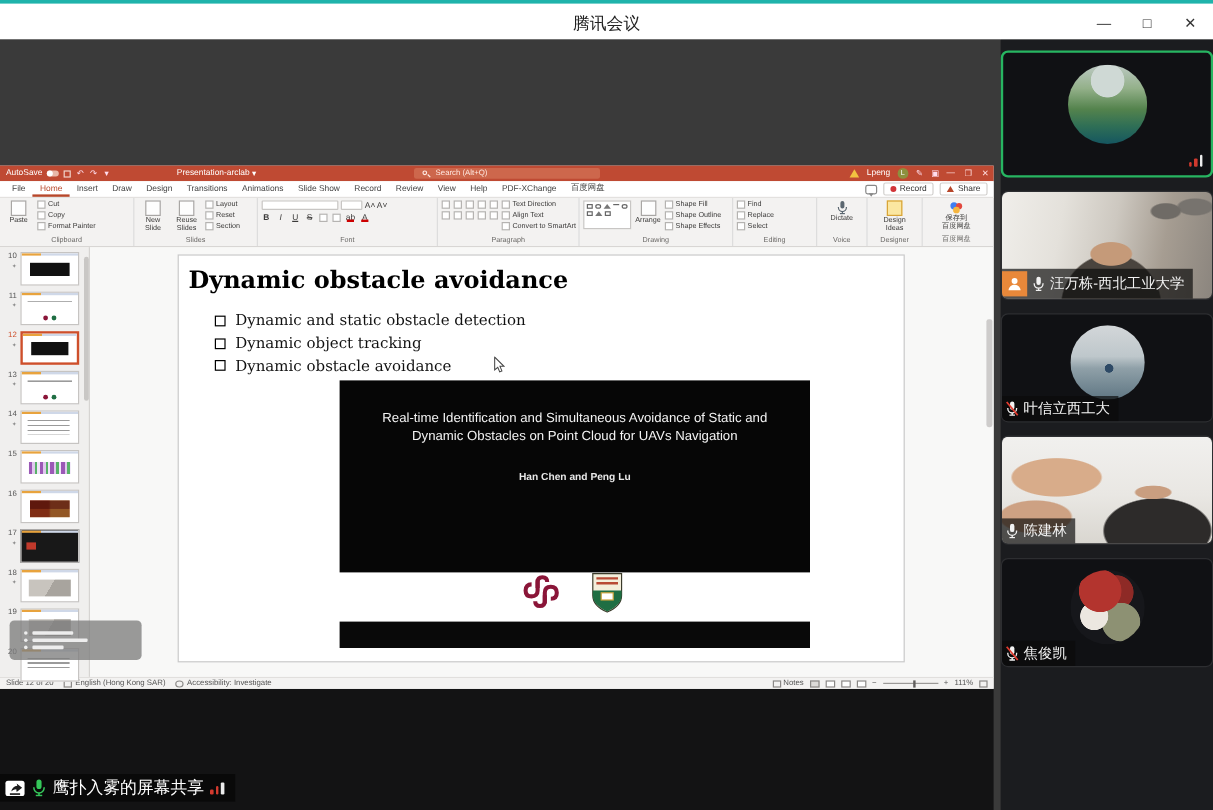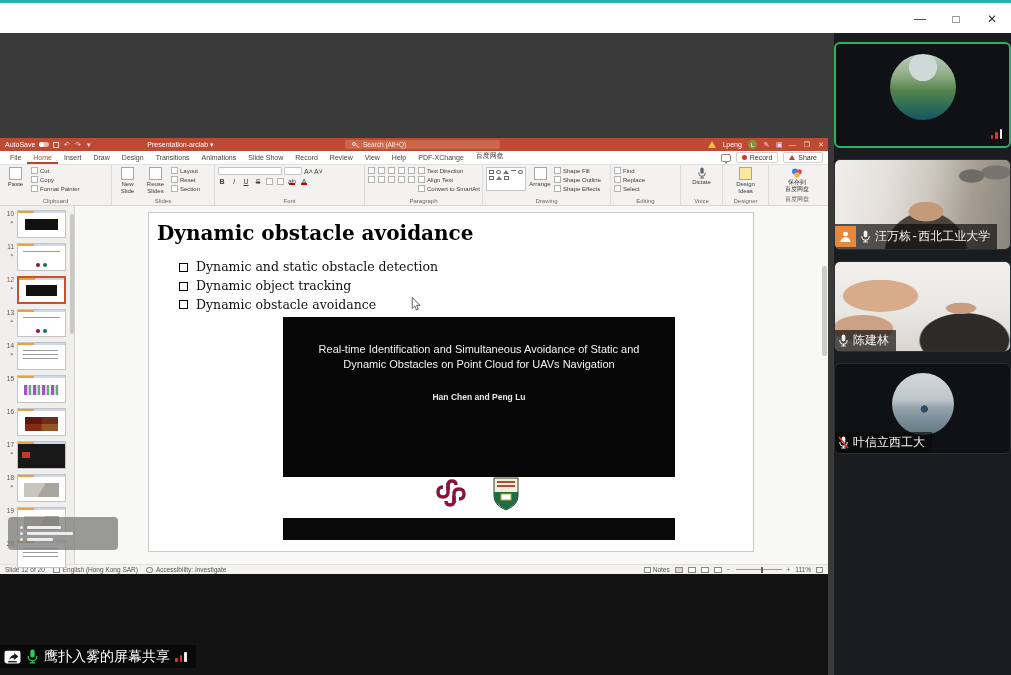--- a/index.html
+++ b/index.html
@@ -128,33 +128,34 @@
   .avatar { position:absolute; left:50%; transform:translateX(-50%); top:9px; width:62px; height:62px; border-radius:50%; }
   .tile.active .avatar { width:66px; height:66px; top:10px; }
   .av-landscape { background:radial-gradient(circle at 50% 20%, #cfd9d5 0 22%, transparent 23%), linear-gradient(180deg,#bcc9c3 0%,#93b089 30%,#54834d 56%,#2e6e56 78%,#155660 100%); }
   .av-seaside { background:radial-gradient(circle at 52% 58%, #2e4a66 0 7%, transparent 8%), linear-gradient(180deg,#d3d7d9 0%,#bec7cb 42%,#8fa0a8 58%,#5f7683 100%); }
   .av-galaxy { background:radial-gradient(circle at 22% 55%, #cd5486 0 14%, transparent 26%), radial-gradient(circle at 80% 45%, #c04f7c 0 12%, transparent 24%), radial-gradient(circle at 50% 48%, #86b4f4 0 10%, #35479c 32%, #0a0d24 72%); }
   .av-anime { background:radial-gradient(circle at 40% 28%, #b3342e 0 30%, transparent 31%), radial-gradient(circle at 32% 62%, #ece7e0 0 20%, transparent 21%), radial-gradient(circle at 68% 70%, #8d9173 0 26%, transparent 27%), radial-gradient(circle at 62% 30%, #8e2a26 0 24%, transparent 25%), #16171b; }
   .videofill { position:absolute; inset:0; }
   .vid-wang { background:radial-gradient(ellipse at 52% 58%, #c59a79 0 13%, transparent 14%), radial-gradient(ellipse at 52% 108%, #4a443e 0 32%, transparent 33%), radial-gradient(ellipse at 78% 18%, #6f6b66 0 6%, transparent 7%), radial-gradient(ellipse at 92% 14%, #77736e 0 6%, transparent 7%), linear-gradient(100deg,#f0eeea 0%,#e4e1db 28%,#cdc8c0 52%,#a69d92 75%,#8b857e 100%); }
   .vid-chen { background:radial-gradient(ellipse at 26% 38%, #d8ac8a 0 20%, transparent 21%), radial-gradient(ellipse at 16% 75%, #cda183 0 14%, transparent 15%), radial-gradient(ellipse at 72% 52%, #c99e80 0 8%, transparent 9%), radial-gradient(ellipse at 74% 88%, #2d2b2a 0 24%, transparent 25%), linear-gradient(180deg,#f1f0ee 0%,#e9e7e3 55%,#d9d6d0 100%); }
   .namebar { position:absolute; left:0; bottom:0; display:flex; align-items:center; gap:4px; background:rgba(10,10,10,0.68); padding:2px 7px 2px 3px; font-size:12px; color:#f2f2f2; white-space:nowrap; max-width:100%; overflow:hidden; }
-  .namebar.flush { padding-left:0;font-family:Liberation Mono, monospace; }
+  .namebar.flush { padding-left:0; }
   .hostbadge { width:21px; height:21px; background:#e8883a; display:flex; align-items:center; justify-content:center; flex:none; }
   .audiobars { position:absolute; right:7px; bottom:7px; display:flex; align-items:flex-end; gap:2px; }
   .audiobars i { width:2.5px; border-radius:1px; }
   .ab1 { height:4px; background:#d23a2e; } .ab2 { height:7px; background:#d23a2e; } .ab3 { height:10px; background:#ececec; }
 
   .shareic { display:inline-flex; flex:none; }
   .micw { color:#f2f2f2; } .micg { color:#35c75a; }
 </style>
 </head>
 <body>
 
 <div class="tm-titlebar">
+  <div class="tm-title">腾讯会议</div>
   <div class="tm-controls">
     <div class="tm-ctl">—</div>
     <div class="tm-ctl">□</div>
     <div class="tm-ctl">✕</div>
   </div>
 </div>
 
 <div class="tm-main">
 
   <div class="share-area">
@@ -642,39 +643,51 @@
         <svg class="micw" width="11" height="13" viewBox="0 0 12 14">
             <rect x="4" y="0.5" width="4" height="7.5" rx="2" fill="currentColor"></rect>
             <path d="M2 6.5v.5a4 4 0 0 0 8 0v-.5" fill="none" stroke="currentColor" stroke-width="1.2"></path>
             <path d="M6 11v2M3.5 13h5" stroke="currentColor" stroke-width="1.2"></path>
           </svg>
         <span>汪万栋-西北工业大学</span>
       </div>
     </div>
 
     <div class="tile">
-      <div class="videofill vid-chen"></div>
-      <div class="namebar">
-        <svg class="micw" width="11" height="13" viewBox="0 0 12 14">
-            <rect x="4" y="0.5" width="4" height="7.5" rx="2" fill="currentColor"></rect>
-            <path d="M2 6.5v.5a4 4 0 0 0 8 0v-.5" fill="none" stroke="currentColor" stroke-width="1.2"></path>
-            <path d="M6 11v2M3.5 13h5" stroke="currentColor" stroke-width="1.2"></path>
-          </svg>
-        <span>陈建林</span>
-      </div>
-    </div>
-
-    <div class="tile">
       <div class="avatar av-seaside"></div>
       <div class="namebar">
         <svg class="micw" width="11" height="13" viewBox="0 0 12 14">
             <rect x="4" y="0.5" width="4" height="7.5" rx="2" fill="currentColor"></rect>
             <path d="M2 6.5v.5a4 4 0 0 0 8 0v-.5" fill="none" stroke="currentColor" stroke-width="1.2"></path>
             <path d="M6 11v2M3.5 13h5" stroke="currentColor" stroke-width="1.2"></path>
             <path d="M1 1 L11 13" stroke="#e23c30" stroke-width="1.6"></path>
           </svg>
         <span>叶信立西工大</span>
       </div>
     </div>
 
-
+    <div class="tile">
+      <div class="videofill vid-chen"></div>
+      <div class="namebar">
+        <svg class="micw" width="11" height="13" viewBox="0 0 12 14">
+            <rect x="4" y="0.5" width="4" height="7.5" rx="2" fill="currentColor"></rect>
+            <path d="M2 6.5v.5a4 4 0 0 0 8 0v-.5" fill="none" stroke="currentColor" stroke-width="1.2"></path>
+            <path d="M6 11v2M3.5 13h5" stroke="currentColor" stroke-width="1.2"></path>
+          </svg>
+        <span>陈建林</span>
+      </div>
+    </div>
+
+
+    <div class="tile">
+      <div class="avatar av-anime"></div>
+      <div class="namebar">
+        <svg class="micw" width="11" height="13" viewBox="0 0 12 14">
+            <rect x="4" y="0.5" width="4" height="7.5" rx="2" fill="currentColor"></rect>
+            <path d="M2 6.5v.5a4 4 0 0 0 8 0v-.5" fill="none" stroke="currentColor" stroke-width="1.2"></path>
+            <path d="M6 11v2M3.5 13h5" stroke="currentColor" stroke-width="1.2"></path>
+            <path d="M1 1 L11 13" stroke="#e23c30" stroke-width="1.6"></path>
+          </svg>
+        <span>焦俊凯</span>
+      </div>
+    </div>
   </div>
 </div>
 
 </body></html>

